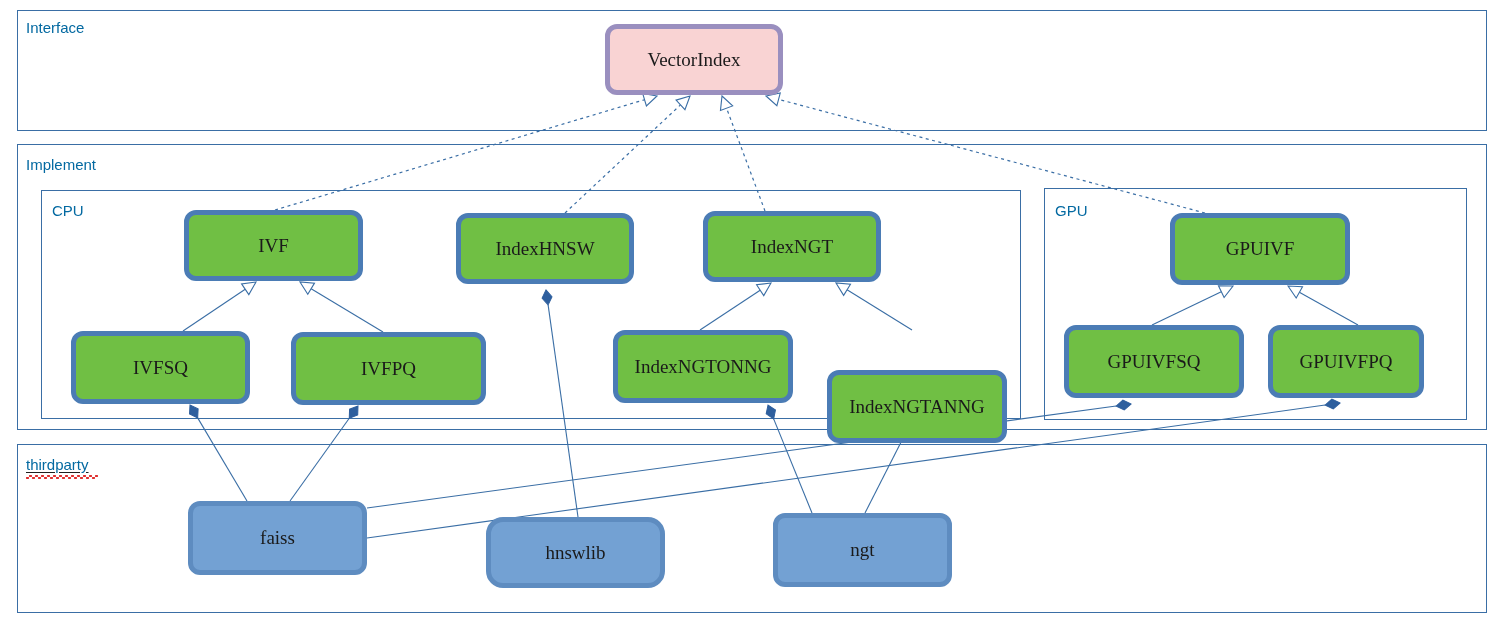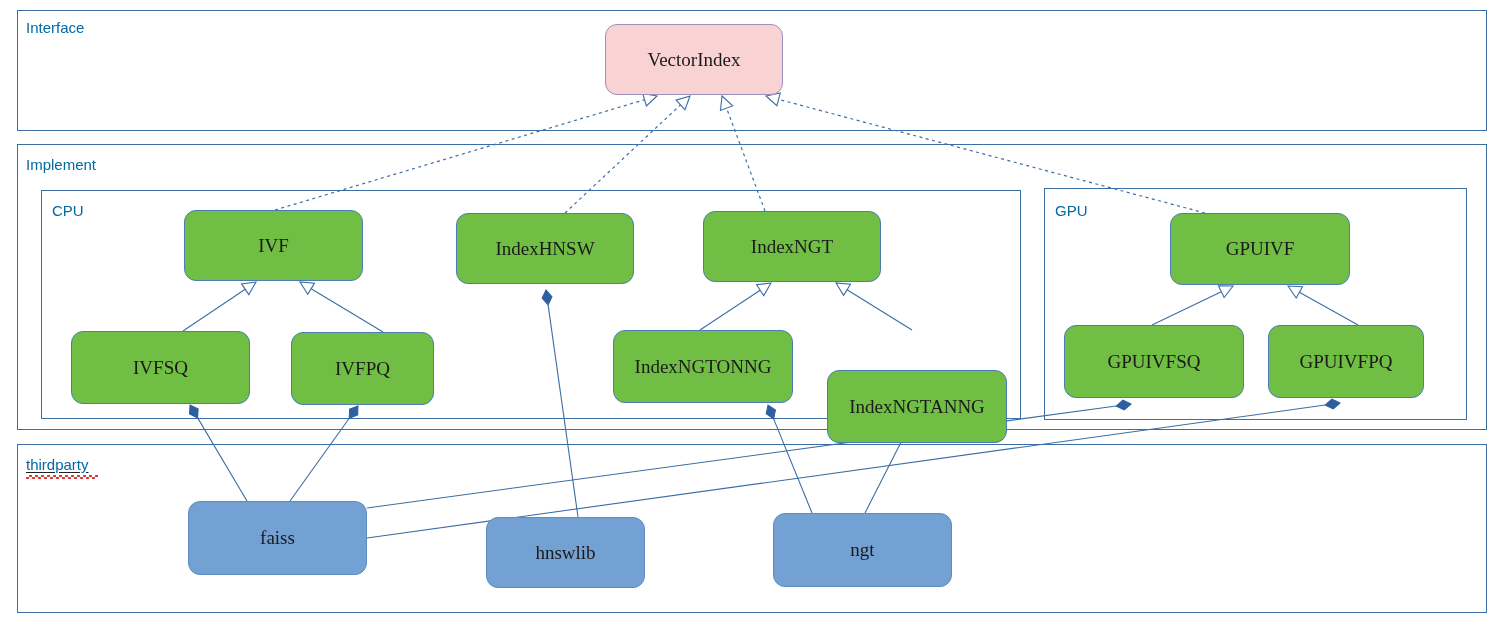--- a/index.html
+++ b/index.html
@@ -45,21 +45,21 @@
       radial-gradient(circle at 1.5px 3px, #e03030 1.1px, transparent 1.3px),
       radial-gradient(circle at 4.5px 1px, #e03030 1.1px, transparent 1.3px);
     background-size: 6px 4px;
     background-repeat: repeat-x;
   }
   
   .node {
     position: absolute;
     box-sizing: border-box;
     border-radius: 12px;
-    border: 1px solid #404040;
+    border: 5px solid #404040;
     display: flex;
     align-items: center;
     justify-content: center;
     font-family: "Liberation Serif", serif;
     font-size: 19px;
     color: #1a1a1a;
     text-align: center;
     z-index: 4;
   }
   .node.iface { background: #f9d3d3; border-color: #9a8fbf; }
@@ -164,23 +164,23 @@
       <div class="group-label spell" style="left: 26px; top: 457px;">thirdparty</div>
       <div class="squiggle" style="left: 26px; top: 475px; width: 72px;"></div>
     </div>
   <div id="nodes-layer">
       <div class="node iface" style="left: 605px; top: 24px; width: 178px; height: 71px;">VectorIndex</div>
       <div class="node impl" style="left: 184px; top: 210px; width: 179px; height: 71px;">IVF</div>
       <div class="node impl" style="left: 456px; top: 213px; width: 178px; height: 71px;">IndexHNSW</div>
       <div class="node impl" style="left: 703px; top: 211px; width: 178px; height: 71px;">IndexNGT</div>
       <div class="node impl" style="left: 1170px; top: 213px; width: 180px; height: 72px;">GPUIVF</div>
       <div class="node impl" style="left: 71px; top: 331px; width: 179px; height: 73px;">IVFSQ</div>
-      <div class="node impl" style="left: 291px; top: 332px; width: 143px; height: 73px;">IVFPQ</div>
+      <div class="node impl" style="left: 291px; top: 332px; width: 195px; height: 73px;">IVFPQ</div>
       <div class="node impl" style="left: 613px; top: 330px; width: 180px; height: 73px;">IndexNGTONNG</div>
       <div class="node impl" style="left: 827px; top: 330px; width: 180px; height: 73px; margin-top: 40px;">IndexNGTANNG</div>
       <div class="node impl" style="left: 1064px; top: 325px; width: 180px; height: 73px;">GPUIVFSQ</div>
       <div class="node impl" style="left: 1268px; top: 325px; width: 156px; height: 73px;">GPUIVFPQ</div>
       <div class="node third" style="left: 188px; top: 501px; width: 179px; height: 74px;">faiss</div>
-      <div class="node third" style="left: 486px; top: 517px; width: 159px; height: 71px;">hnswlib</div>
+      <div class="node third" style="left: 486px; top: 517px; width: 179px; height: 71px; border-radius: 17px;">hnswlib</div>
       <div class="node third" style="left: 773px; top: 513px; width: 179px; height: 74px;">ngt</div>
     </div>
 
 </div>
 
 </body></html>

